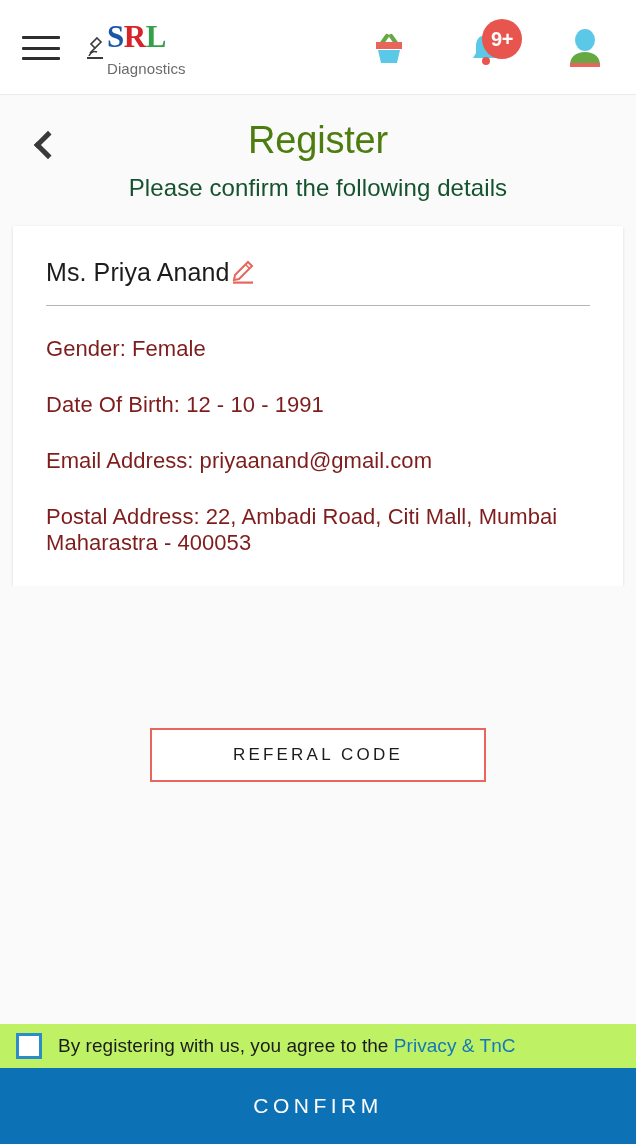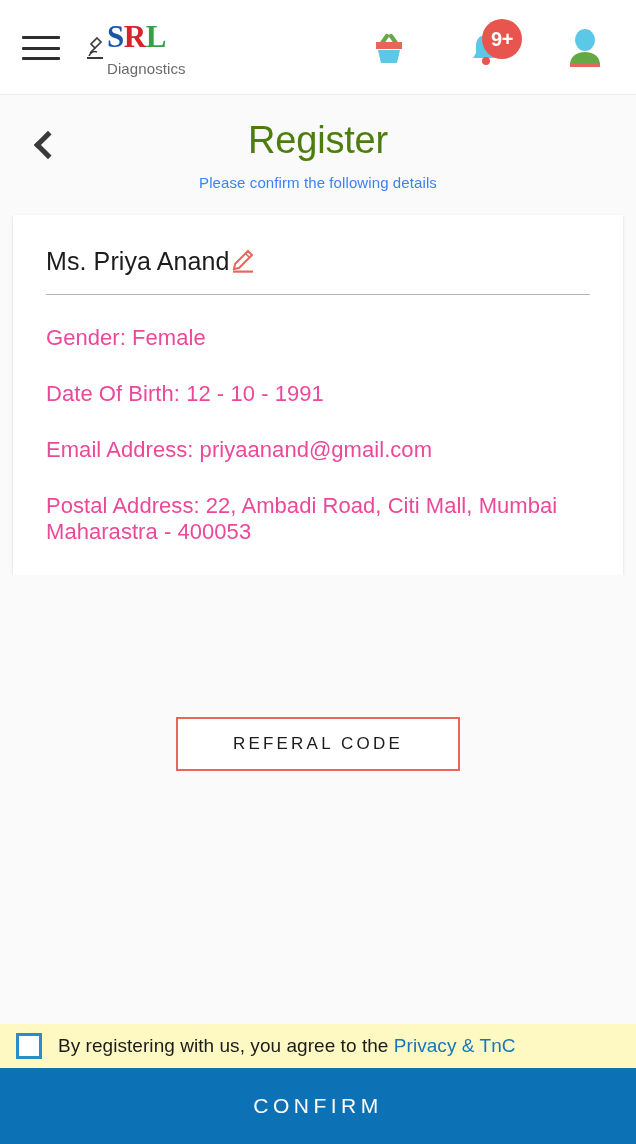--- a/index.html
+++ b/index.html
@@ -146,22 +146,22 @@
   .page-title {
     text-align: center;
     font-size: 38px;
     color: #4d7c0f;
     font-weight: normal;
     letter-spacing: -0.2px;
     line-height: 1.1;
   }
   .page-subtitle {
     text-align: center;
-    font-size: 15px;
-    color: #3b82f6;
+    font-size: 24px;
+    color: #14532d;
     margin-top: 12px;
     letter-spacing: 0.1px;
   }
 
   
   .card {
     margin: 6px 13px 0 13px;
     background: #ffffff;
     padding: 32px 33px 30px 33px;
     box-shadow: 0 1px 3px rgba(0,0,0,0.13);
@@ -176,60 +176,60 @@
   }
   .name-text {
     font-size: 25px;
     color: #1c1c1c;
     letter-spacing: 0.1px;
   }
   .edit-icon { width: 26px; height: 26px; cursor: pointer; display: block; }
 
   .detail-line {
     font-size: 22px;
-    color: #ec4899;
+    color: #7f1d1d;
     margin-top: 30px;
     line-height: 1.18;
     letter-spacing: 0.05px;
   }
   .detail-line:first-of-type { margin-top: 32px; }
 
   
   .mid-area {
     flex: 1 1 auto;
     display: flex;
     flex-direction: column;
     align-items: center;
     justify-content: flex-start;
     background: #fafafa;
   }
   .referral-btn {
     margin-top: 142px;
-    width: 284px;
+    width: 336px;
     height: 54px;
     background: #ffffff;
     border: 2px solid #e8665c;
     display: flex;
     align-items: center;
     justify-content: center;
     font-size: 17px;
     color: #1c1c1c;
     letter-spacing: 3.2px;
     cursor: pointer;
   }
 
   
   .consent-row {
     flex: 0 0 auto;
     display: flex;
     align-items: center;
     gap: 16px;
     padding: 0 14px 0 16px;
     height: 44px;
-    background: #fef9c3;
+    background: #bef264;
   }
   .checkbox {
     width: 26px;
     height: 26px;
     border: 3px solid #2b8cc8;
     background: #ffffff;
     flex: 0 0 auto;
     cursor: pointer;
   }
   .consent-text {

